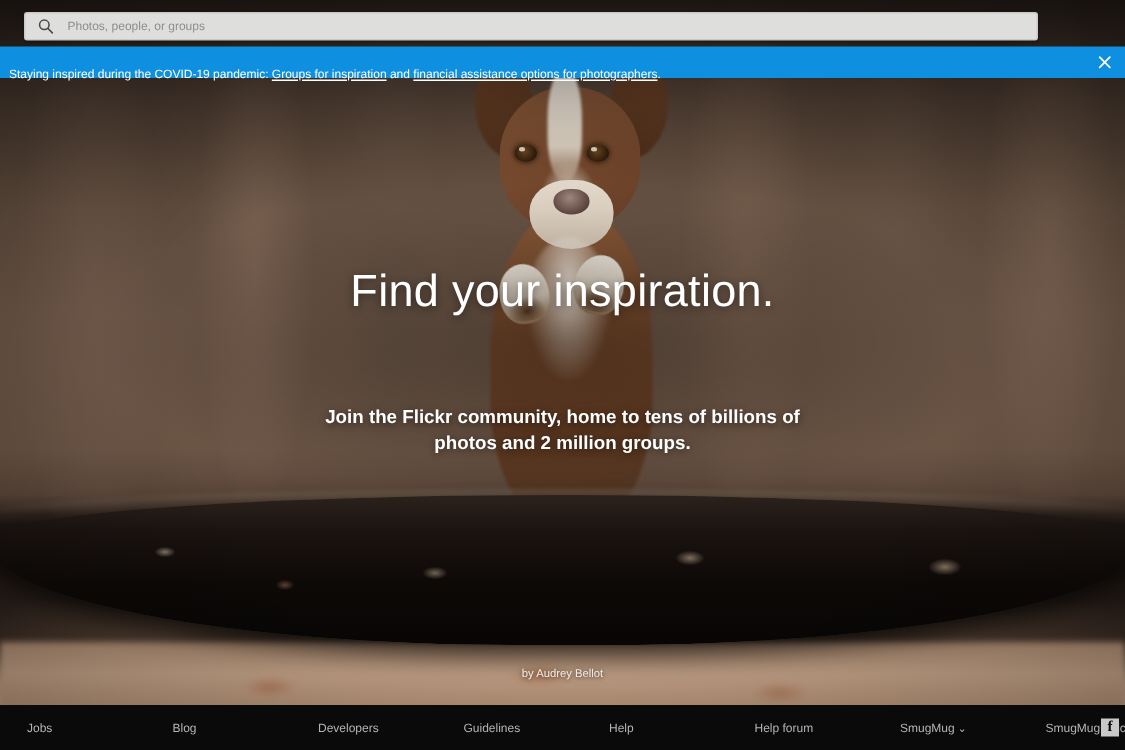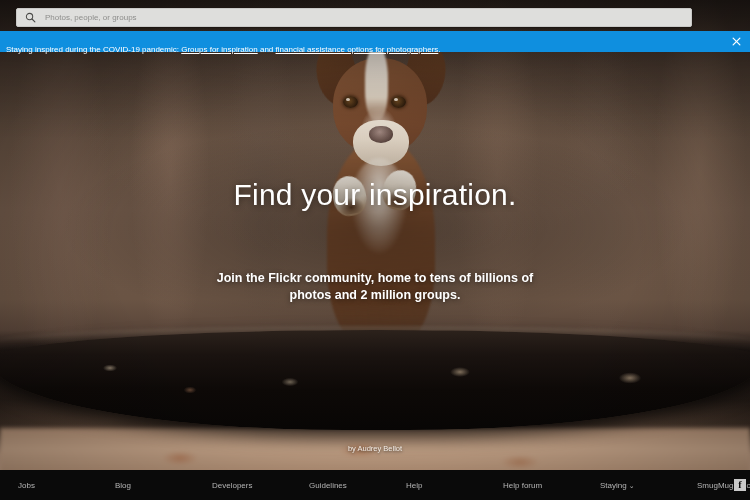--- a/index.html
+++ b/index.html
@@ -428,19 +428,19 @@
   </div>
 
   <div class="footer">
     <div class="footer-links">
       <a class="footer-link" href="#">Jobs</a>
       <a class="footer-link" href="#">Blog</a>
       <a class="footer-link" href="#">Developers</a>
       <a class="footer-link" href="#">Guidelines</a>
       <a class="footer-link" href="#">Help</a>
       <a class="footer-link" href="#">Help forum</a>
-      <a class="footer-link" href="#"><span>Staying</span><span class="chev">⌄</span></a>
+      <a class="footer-link" href="#"><span>SmugMug</span><span class="chev">⌄</span></a>
       <a class="footer-link" href="#">SmugMug+Flickr</a>
     </div>
     <div class="footer-social">f</div>
   </div>
 
 </div>
 
 </body></html>

